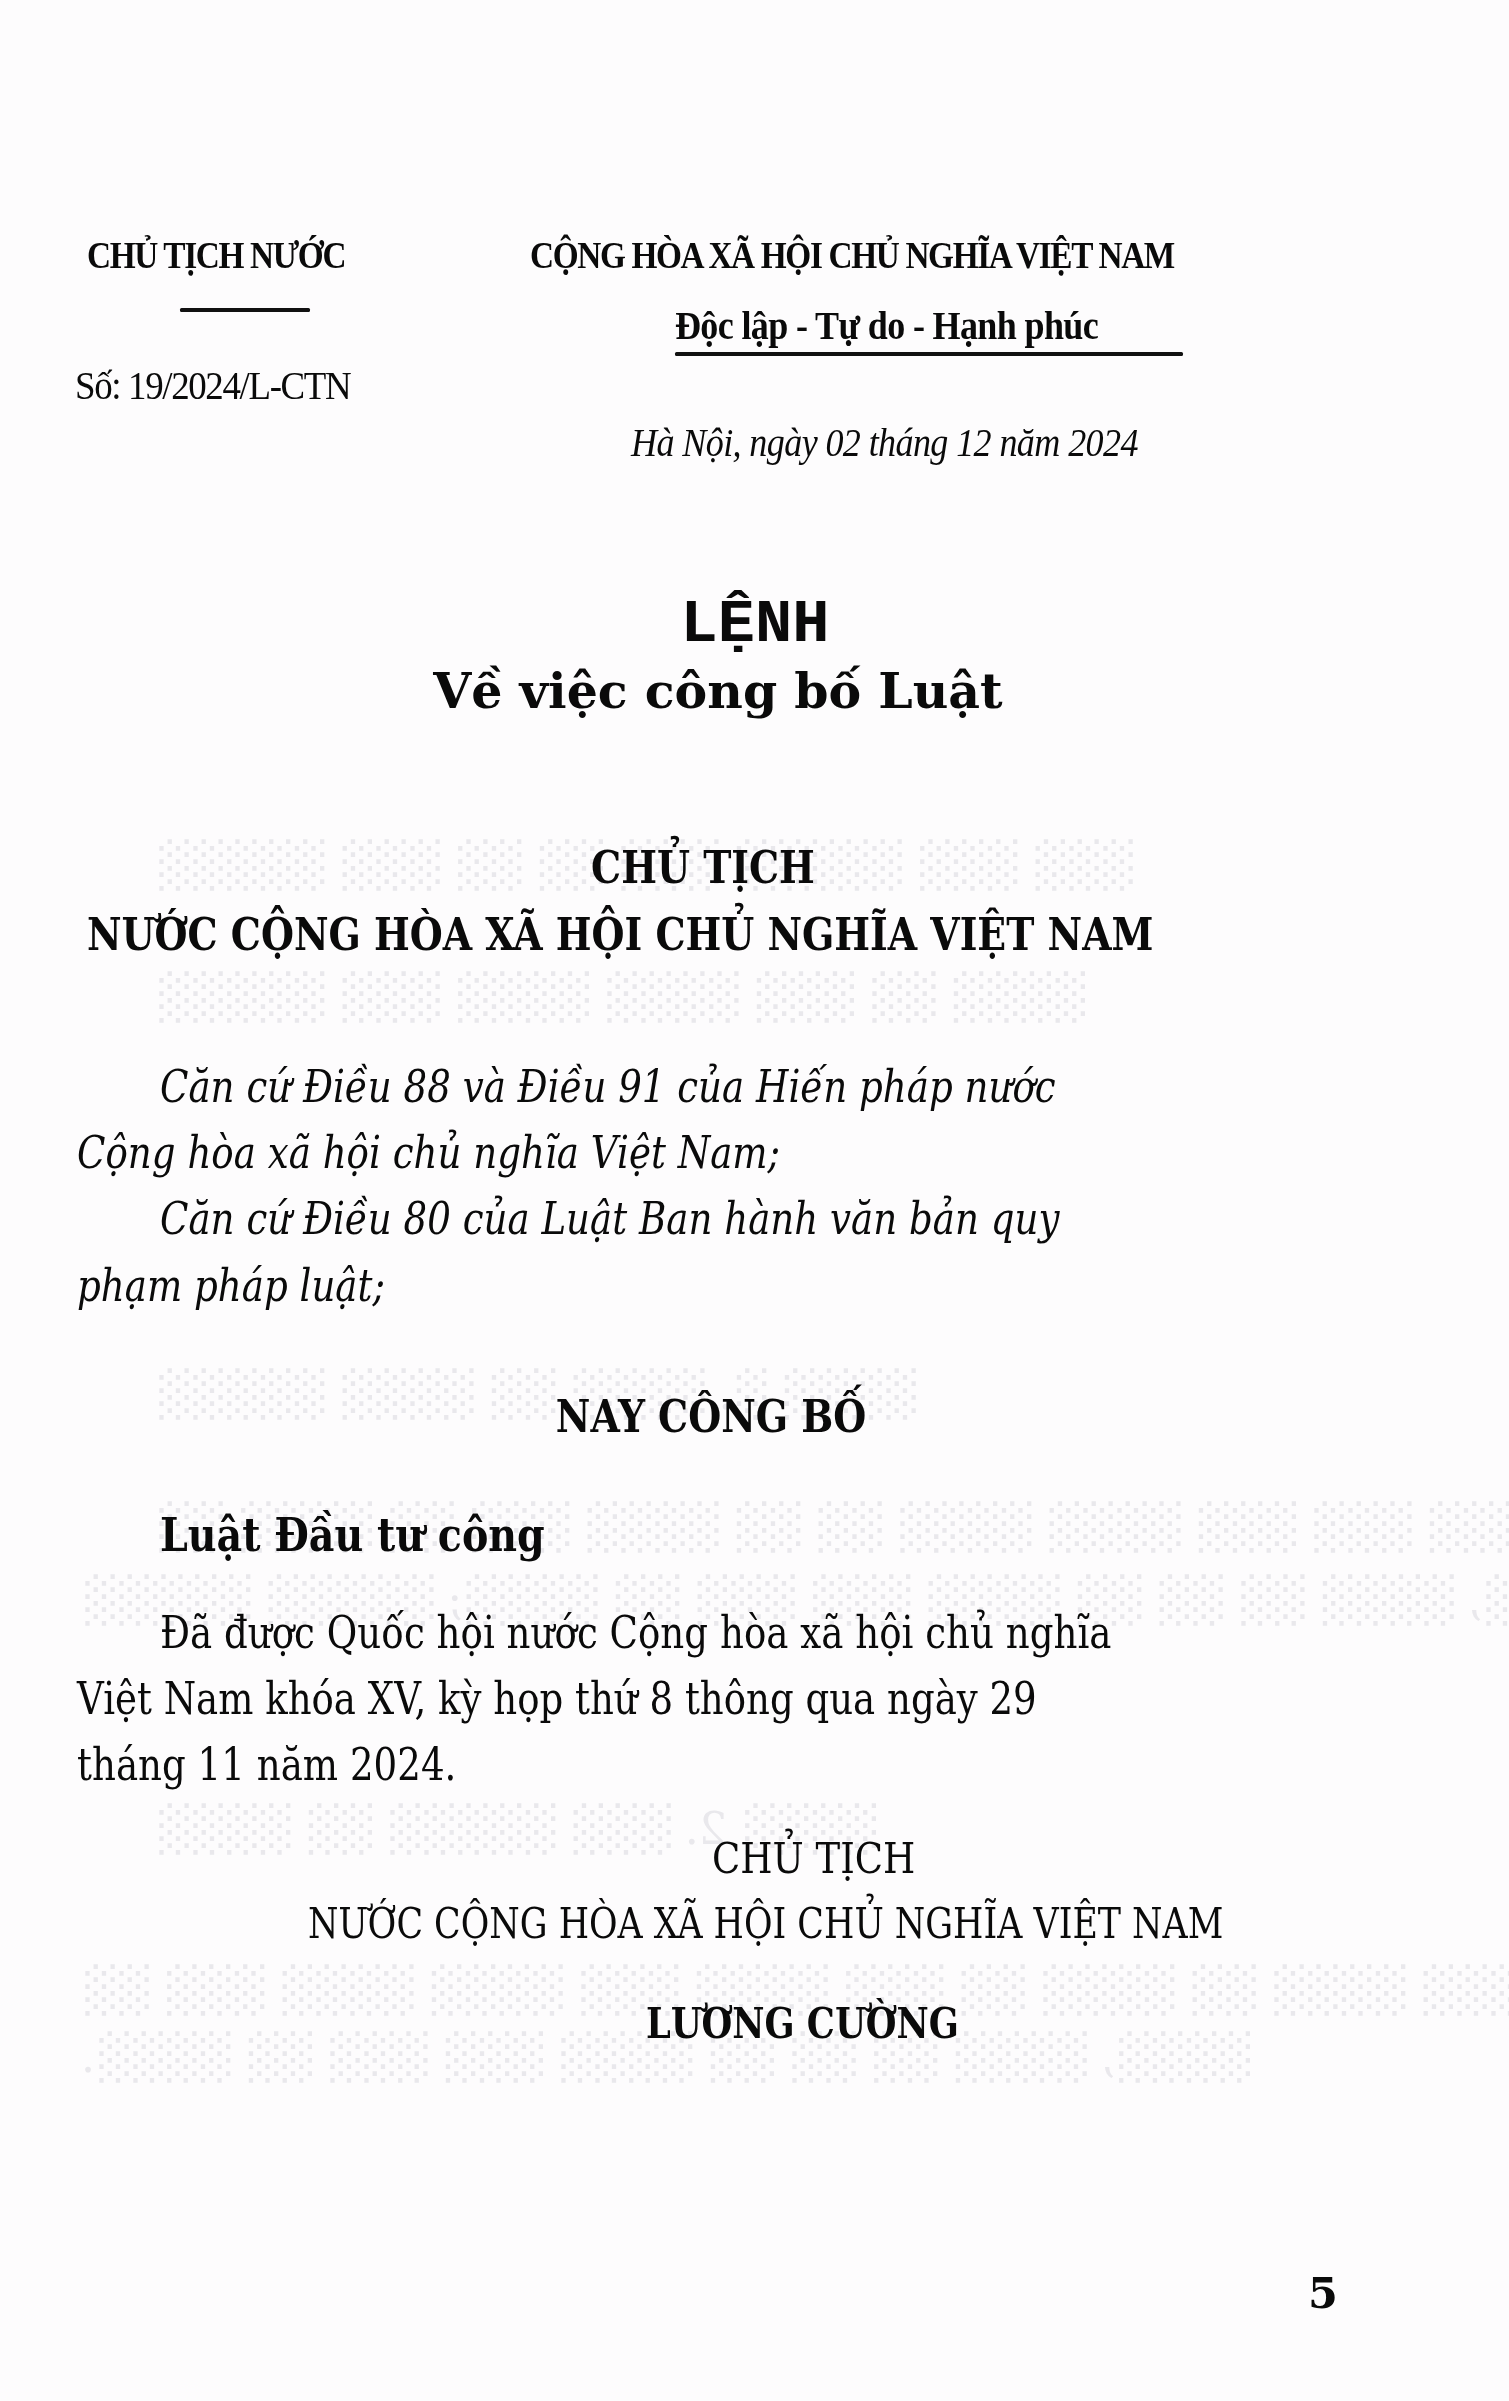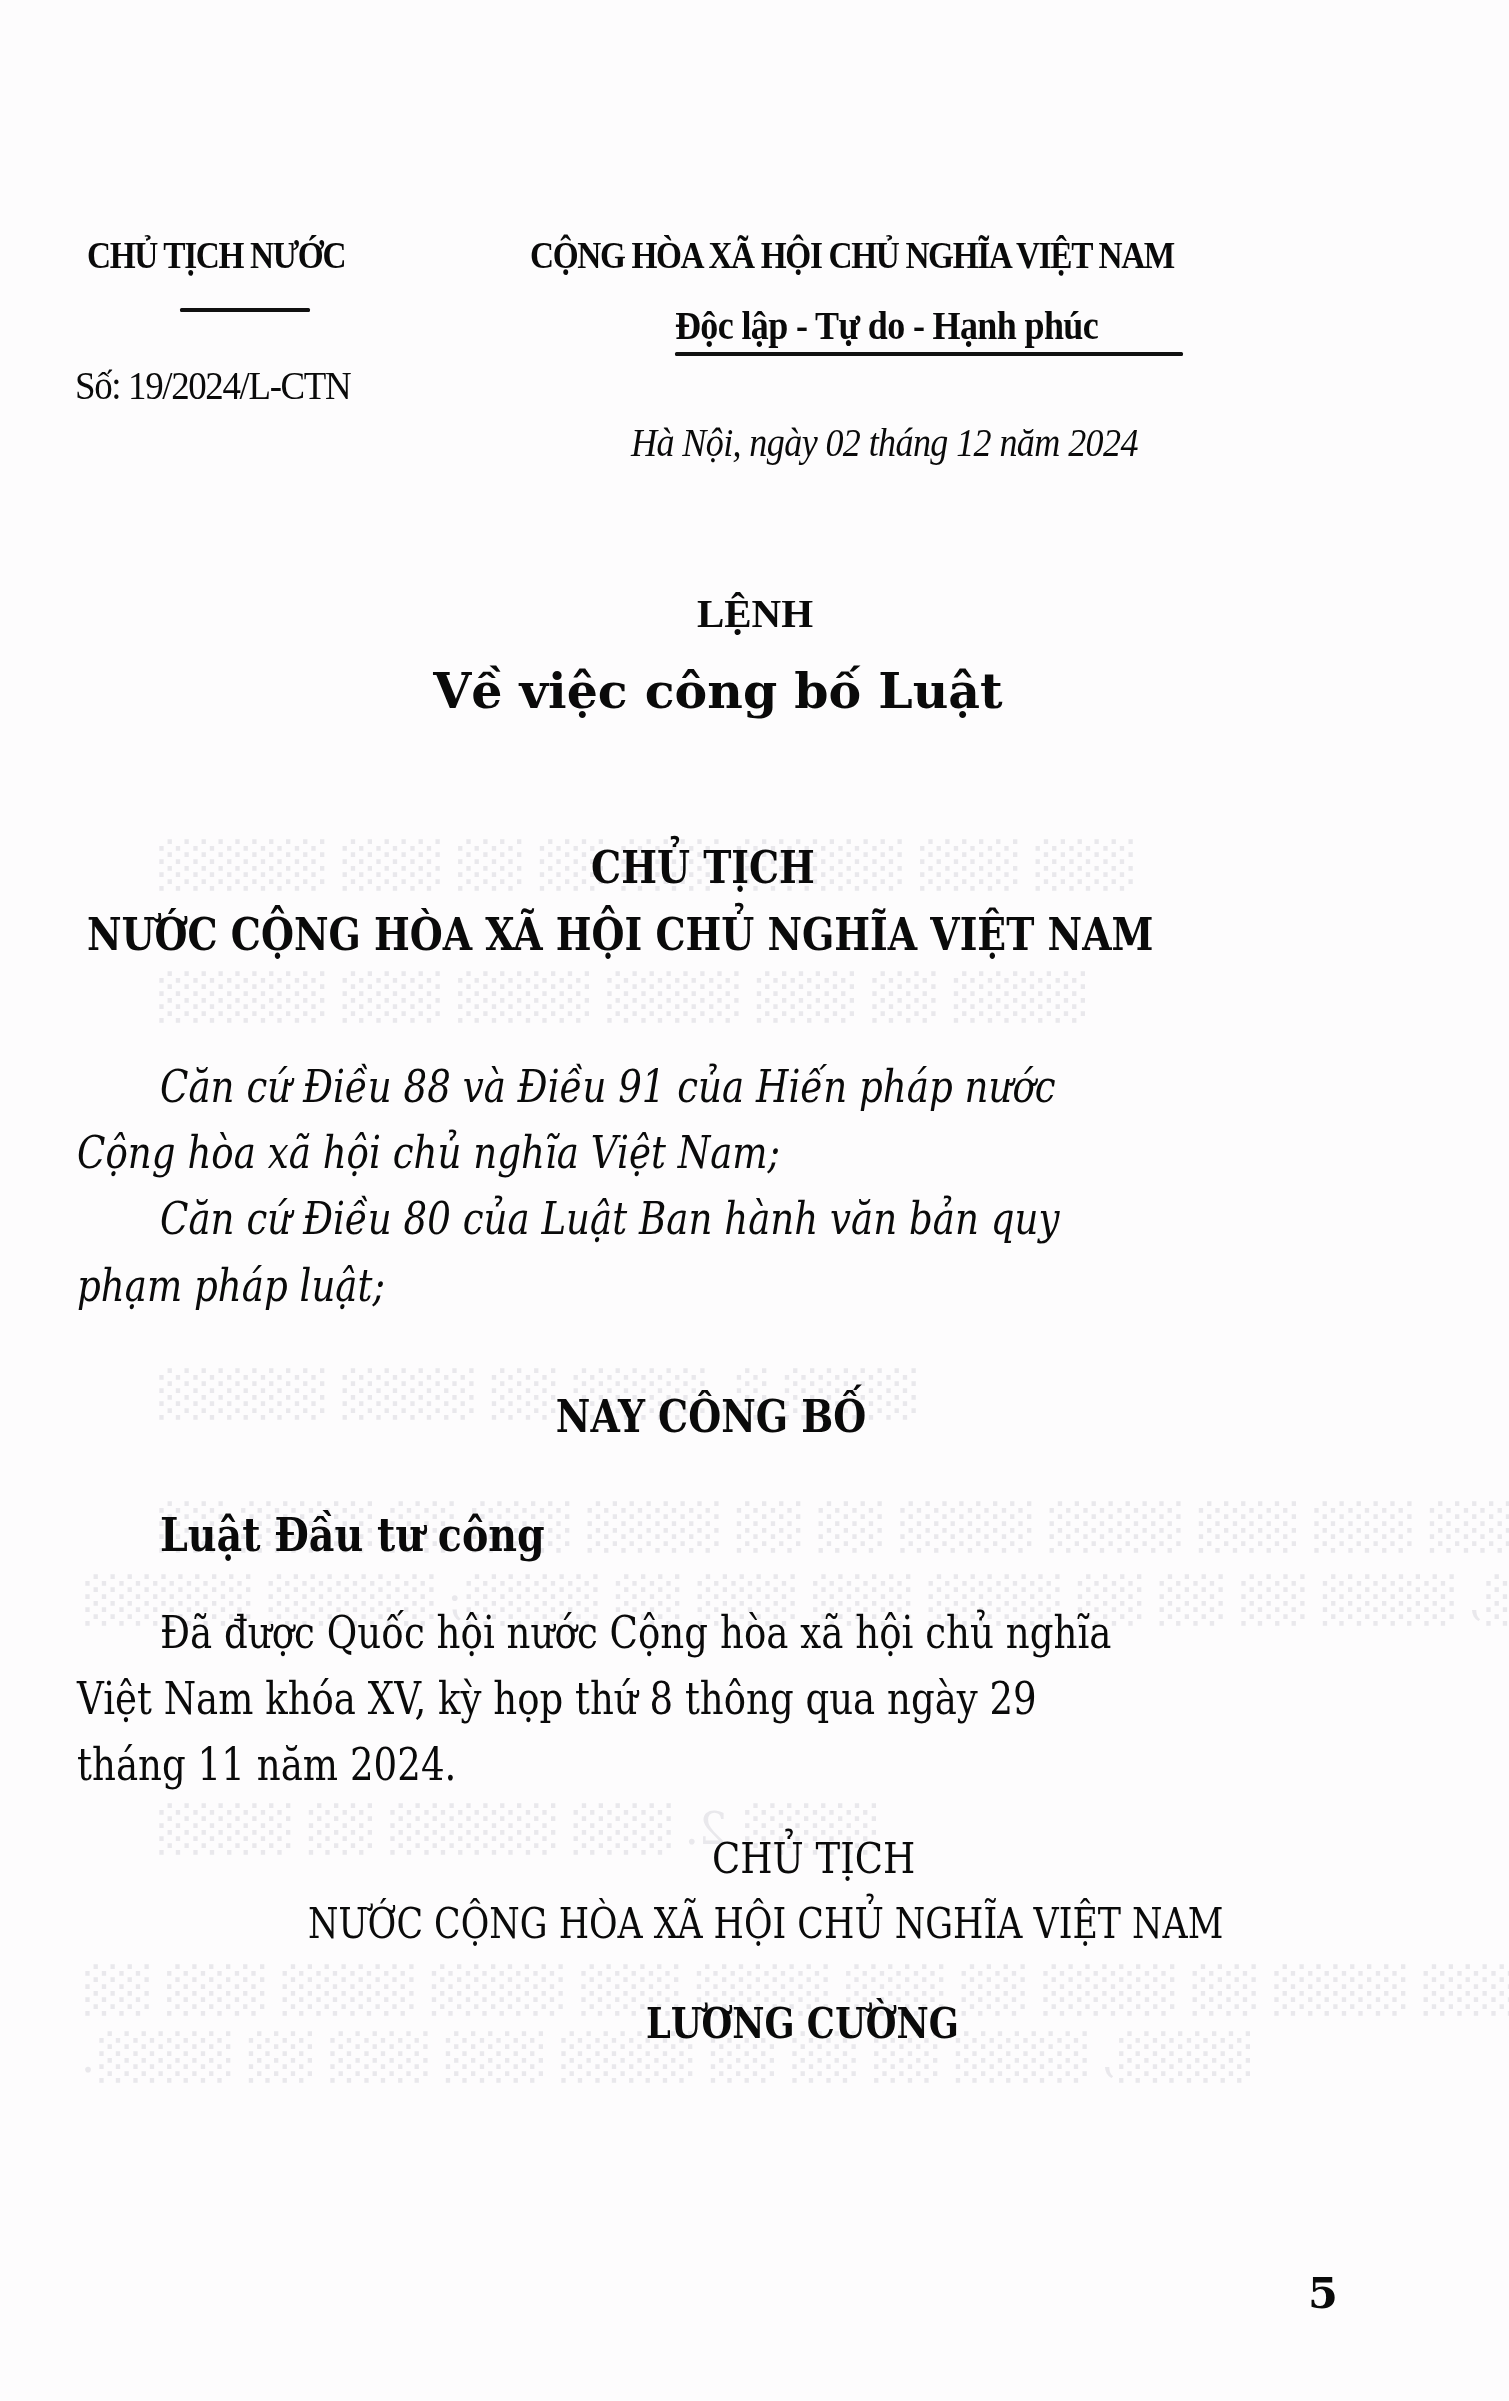--- a/index.html
+++ b/index.html
@@ -9,21 +9,21 @@
     color: #0a0a0a;
     font-family: "Liberation Serif", "DejaVu Serif", serif;
   }
   .abs { position: absolute; white-space: nowrap; }
   .ghost {
     position: absolute; white-space: nowrap; color: #e9e8ec;
     font-family: "DejaVu Serif", serif; font-size: 44px; transform: scaleX(-1);
   }
   .hdr { font-weight: bold; font-size: 37px; letter-spacing: -1.5px; transform: scaleX(0.9); transform-origin: left top; }
   .center { left: 0; width: 1510px; text-align: center; }
-  .title-lenh { font-family: Liberation Serif, serif; font-weight: bold; font-size: 41px; }
+  .title-lenh { font-family: Liberation Mono, monospace; font-weight: bold; font-size: 62px; }
   .title-sub { font-family: "DejaVu Serif", serif; font-weight: bold; font-size: 49px; }
   .h-section { font-family: "DejaVu Serif", serif; font-weight: bold; font-size: 44px; transform: scaleX(0.86); }
   .body-it { font-family: "DejaVu Serif", serif; font-style: italic; font-size: 44px; transform-origin: left top; }
   .body-rg { font-family: "DejaVu Serif", serif; font-size: 44px; transform-origin: left top; }
   .sig { font-family: "DejaVu Serif", serif; font-size: 43px; transform-origin: left top; }
   .rule { position: absolute; background: #111; height: 3.7px; border-radius: 1.5px; }
 </style>
 </head>
 <body>
 

